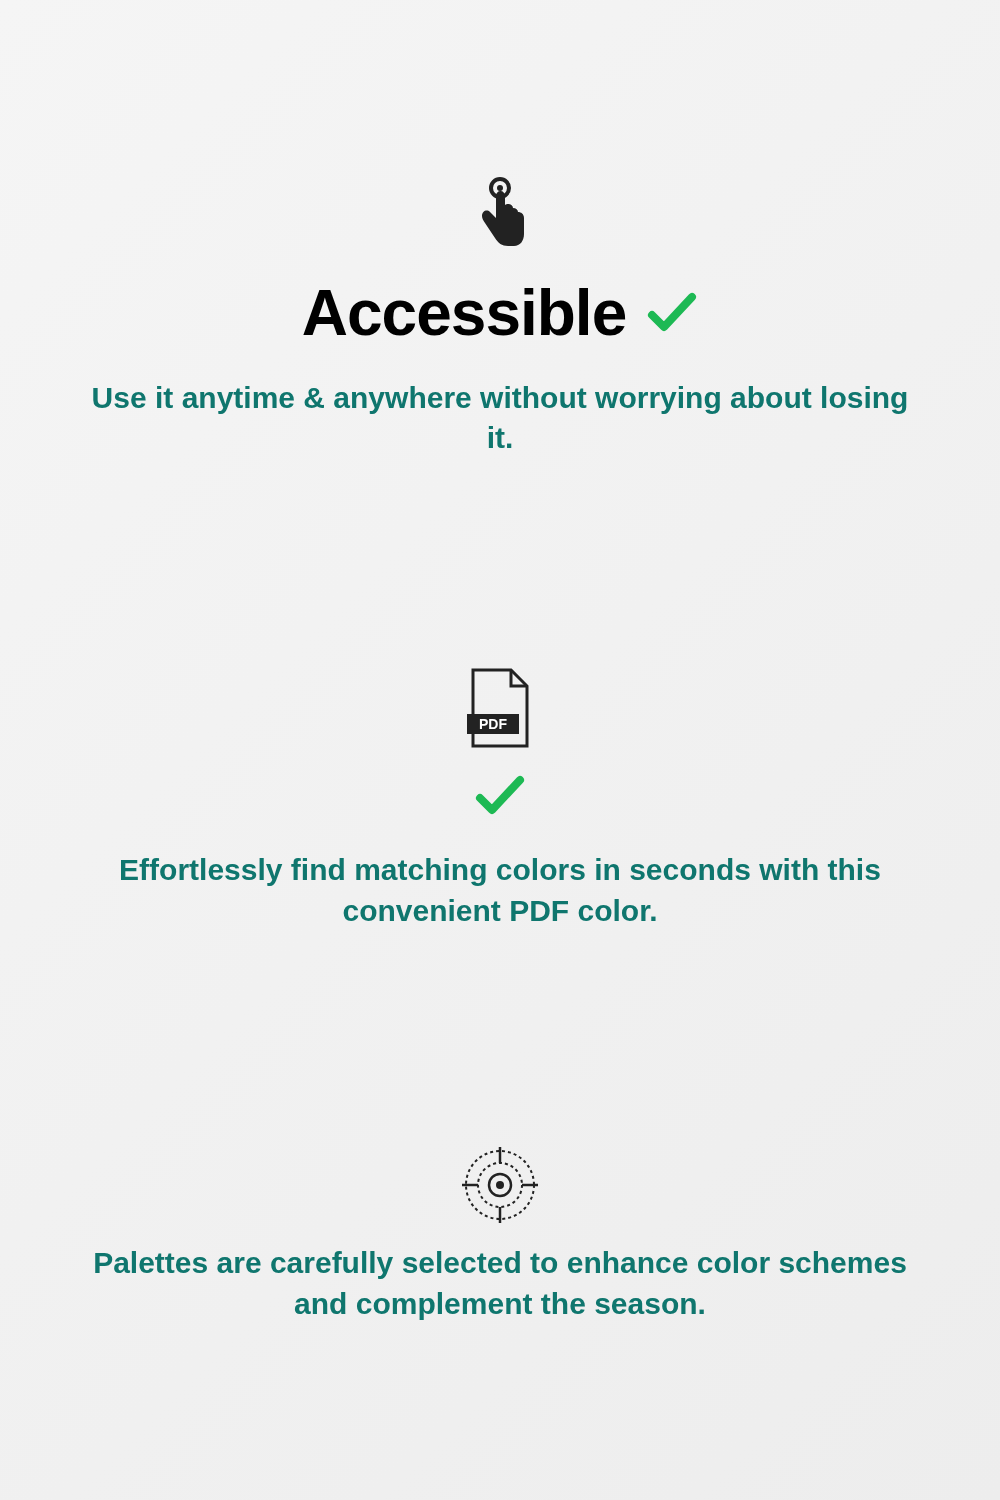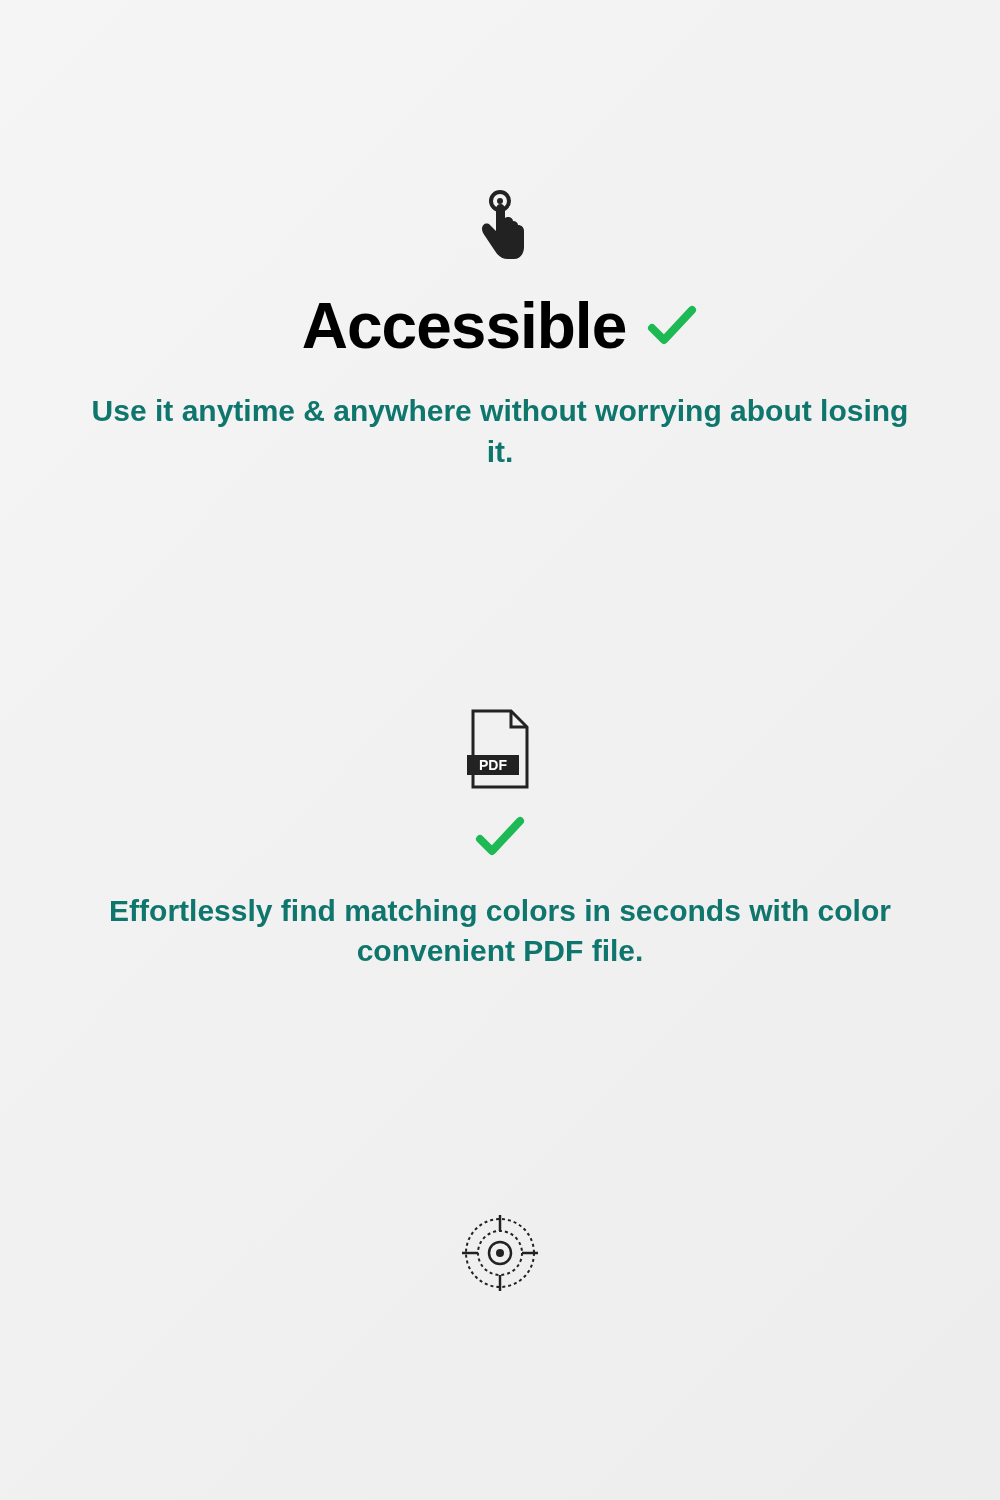--- a/index.html
+++ b/index.html
@@ -84,29 +84,30 @@
       <path d="M 46 2 L 46 18 L 62 18" fill="none" stroke="#222" stroke-width="3"></path>
       <rect x="2" y="46" width="52" height="20" fill="#222"></rect>
       <text x="28" y="61" font-family="Arial" font-size="14" font-weight="bold" fill="#fff" text-anchor="middle">PDF</text>
     </svg>
   </div>
   <div class="title-row">
     <svg class="checkmark" viewBox="0 0 52 52">
       <path d="M 6 28 L 18 40 L 46 10" fill="none" stroke="#1DB954" stroke-width="8" stroke-linecap="round" stroke-linejoin="round"></path>
     </svg>
   </div>
-  <p class="description">Effortlessly find matching colors in seconds with color convenient PDF file.</p>
+  <p class="description">Effortlessly find matching colors in seconds with this convenient PDF color.</p>
 </div>
 
 <div class="feature">
   <div class="icon-wrapper">
     <svg width="76" height="76" viewBox="0 0 76 76">
       <circle cx="38" cy="38" r="34" fill="none" stroke="#222" stroke-width="2" stroke-dasharray="3,3"></circle>
       <circle cx="38" cy="38" r="22" fill="none" stroke="#222" stroke-width="2" stroke-dasharray="3,3"></circle>
       <circle cx="38" cy="38" r="11" fill="none" stroke="#222" stroke-width="2.5"></circle>
       <circle cx="38" cy="38" r="4" fill="#222"></circle>
       <line x1="38" y1="0" x2="38" y2="16" stroke="#222" stroke-width="2.5"></line>
       <line x1="38" y1="60" x2="38" y2="76" stroke="#222" stroke-width="2.5"></line>
       <line x1="0" y1="38" x2="16" y2="38" stroke="#222" stroke-width="2.5"></line>
       <line x1="60" y1="38" x2="76" y2="38" stroke="#222" stroke-width="2.5"></line>
     </svg>
   </div>
+  <p class="description">Palettes are carefully selected to enhance color schemes and complement the season.</p>
 </div>
 
 </body></html>

